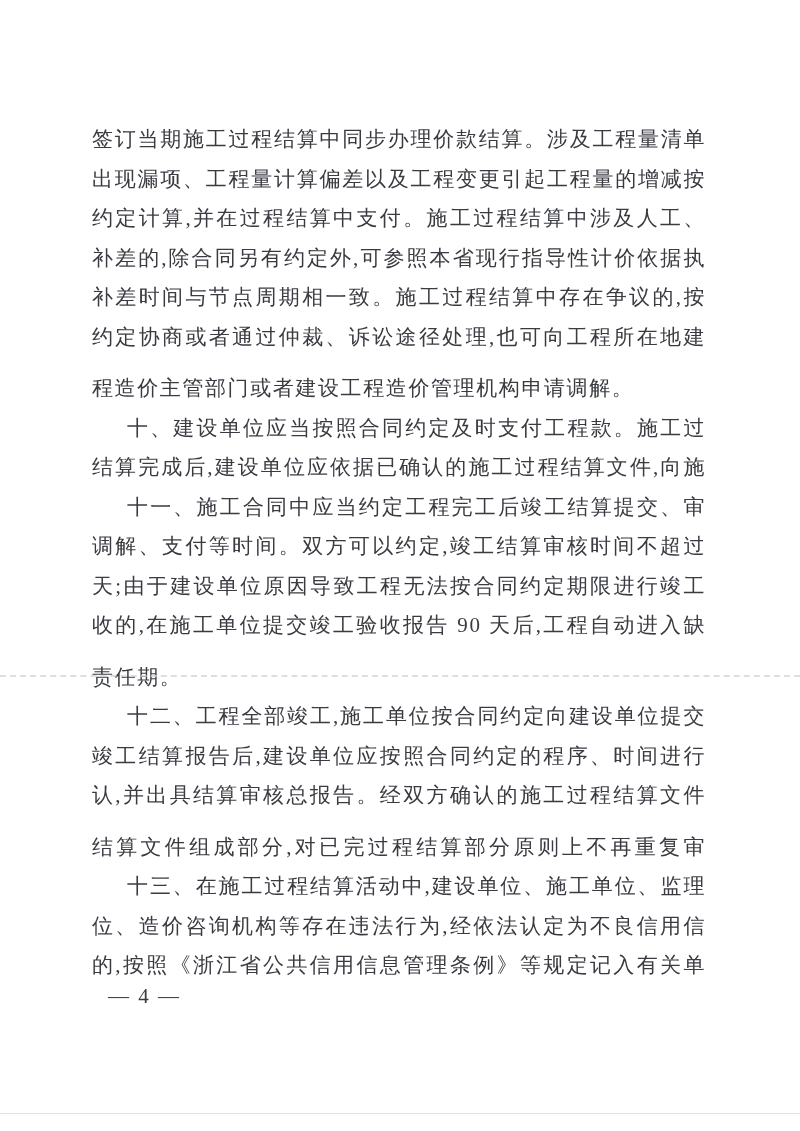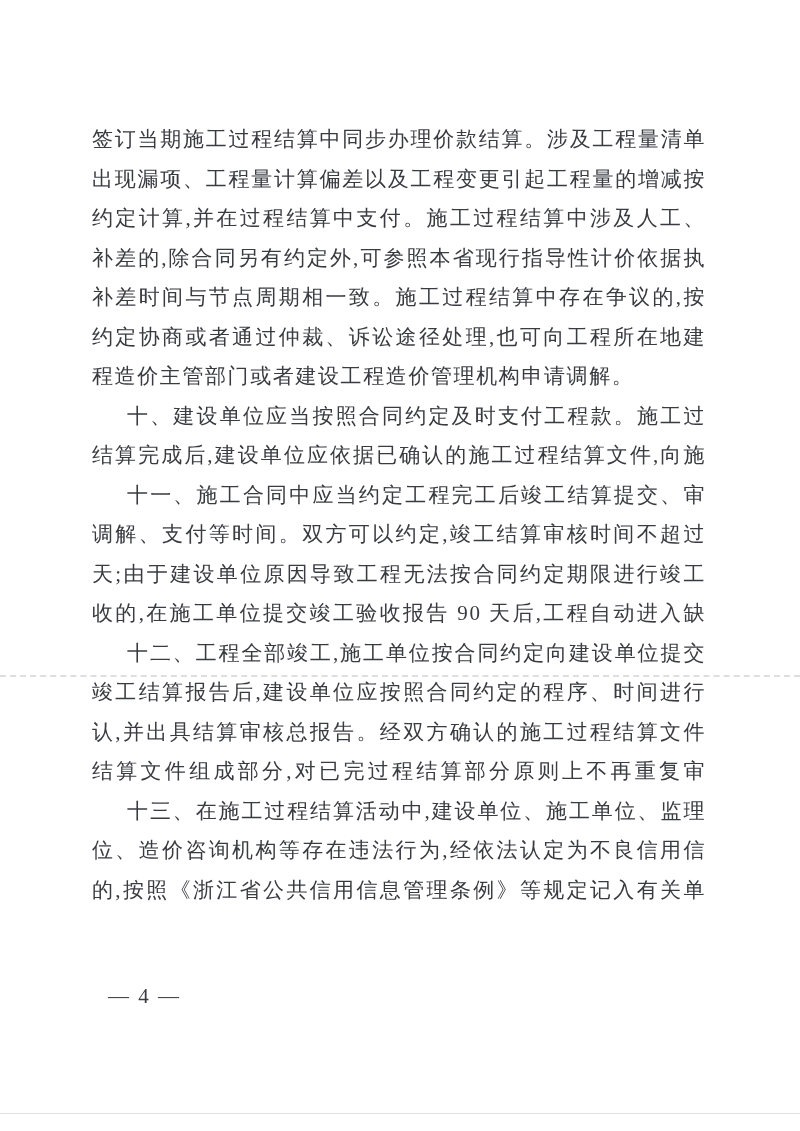--- a/index.html
+++ b/index.html
@@ -30,20 +30,21 @@
     text-align: justify;
     text-align-last: justify;
     text-justify: inter-character;
     overflow: hidden;
   }
   .line.indent {
     padding-left: 35px;
   }
   .line.end {
     text-align-last: left;
+    margin-top: 12px;
   }
   .fold-line-a {
     position: absolute;
     left: 0;
     top: 675px;
     width: 800px;
     height: 0;
     border-top: 2px dashed #d3d3d3;
     opacity: 0.75;
   }
@@ -77,20 +78,21 @@
       <div class="line">补差的,除合同另有约定外,可参照本省现行指导性计价依据执行,</div>
       <div class="line">补差时间与节点周期相一致。施工过程结算中存在争议的,按合同</div>
       <div class="line">约定协商或者通过仲裁、诉讼途径处理,也可向工程所在地建设工</div>
       <div class="line end">程造价主管部门或者建设工程造价管理机构申请调解。</div>
       <div class="line indent">十、建设单位应当按照合同约定及时支付工程款。施工过程</div>
       <div class="line">结算完成后,建设单位应依据已确认的施工过程结算文件,向施工</div>
       <div class="line indent">十一、施工合同中应当约定工程完工后竣工结算提交、审核、</div>
       <div class="line">调解、支付等时间。双方可以约定,竣工结算审核时间不超过 28</div>
       <div class="line">天;由于建设单位原因导致工程无法按合同约定期限进行竣工验</div>
       <div class="line">收的,在施工单位提交竣工验收报告 90 天后,工程自动进入缺陷</div>
+      <div class="line end">责任期。</div>
       <div class="line indent">十二、工程全部竣工,施工单位按合同约定向建设单位提交工程</div>
       <div class="line">竣工结算报告后,建设单位应按照合同约定的程序、时间进行审核确</div>
       <div class="line">认,并出具结算审核总报告。经双方确认的施工过程结算文件是竣工</div>
       <div class="line end">结算文件组成部分,对已完过程结算部分原则上不再重复审核。</div>
       <div class="line indent">十三、在施工过程结算活动中,建设单位、施工单位、监理单</div>
       <div class="line">位、造价咨询机构等存在违法行为,经依法认定为不良信用信息</div>
       <div class="line">的,按照《浙江省公共信用信息管理条例》等规定记入有关单位的</div>
     </div>
   <div class="fold-line-a"></div>
   <div class="fold-line-b"></div>

